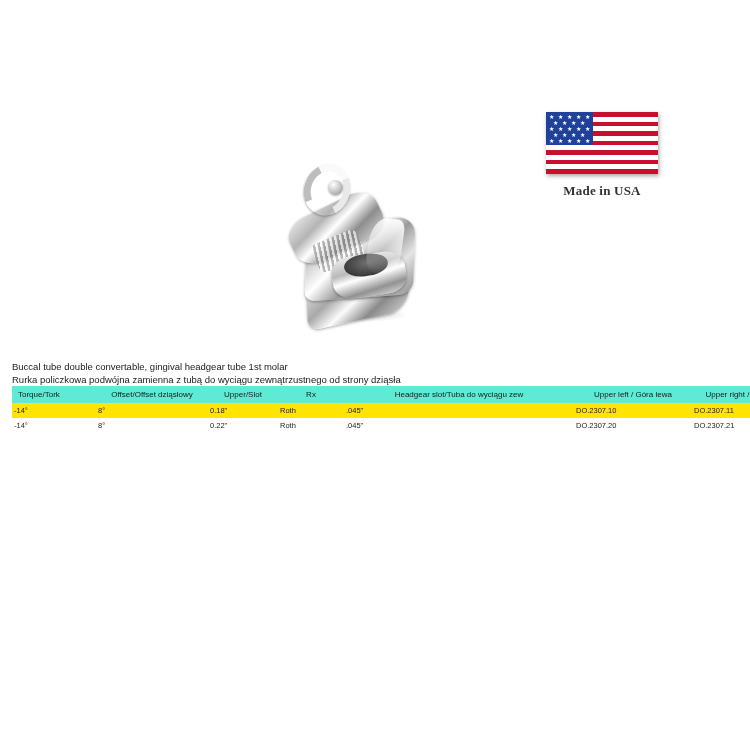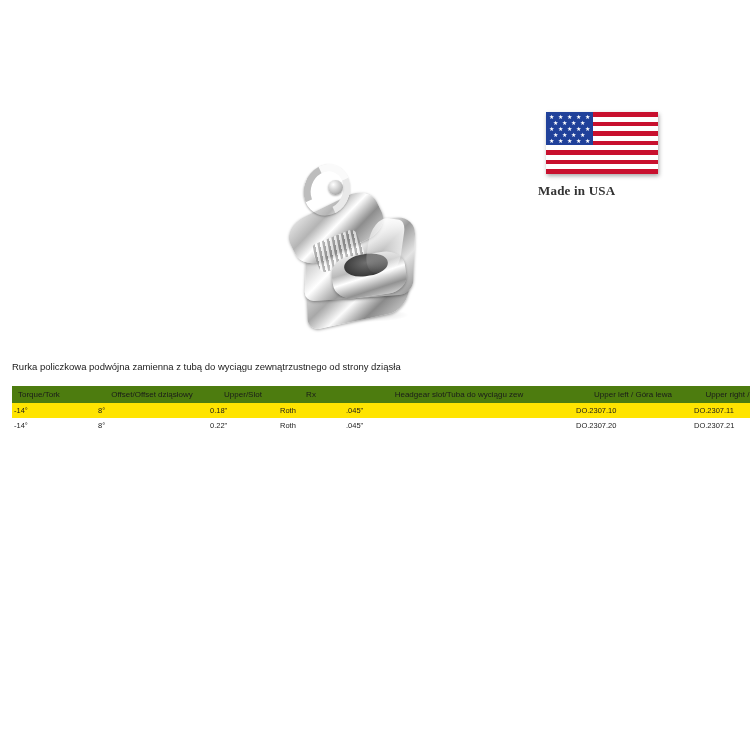--- a/index.html
+++ b/index.html
@@ -15,21 +15,21 @@
     color: #000000;
     overflow: hidden;
   }
 
   
   #usa-badge {
     position: absolute;
     top: 112px;
     left: 538px;
     width: 128px;
-    text-align: left;
+    text-align: center;
   }
   #flag {
     position: relative;
     width: 112px;
     height: 62px;
     margin: 0 auto;
     background: #ffffff;
     overflow: hidden;
     filter: drop-shadow(1px 2px 2px rgba(0,0,0,0.35));
   }
@@ -202,21 +202,21 @@
     color: #000;
     padding-right: 84px;
     margin-bottom: 2px;
   }
   table {
     border-collapse: collapse;
     width: 727px;
     table-layout: fixed;
   }
   thead th {
-    background: #4d7c0f;
+    background: #5eead4;
     color: #1a1a1a;
     font-size: 8px;
     font-weight: normal;
     text-align: center;
     padding: 4px 2px;
     border: none;
   }
   thead th.left-al { text-align: left; padding-left: 6px; }
   tbody td {
     font-size: 7.5px;
@@ -276,20 +276,21 @@
   <div id="tube-upper" class="metal"></div>
   <div id="wing-ridges"></div>
   <div id="tube-lower" class="metal"></div>
   <div id="slot-dark"></div>
   <div id="highlight-1"></div>
   <div id="hook"></div>
   <div id="hook-ball"></div>
 </div>
 
 <div id="description">
+  <div id="desc-en">Buccal tube double convertable, gingival headgear tube 1st molar</div>
   <div id="desc-pl">Rurka policzkowa podwójna zamienna z tubą do wyciągu zewnątrzustnego od strony dziąsła</div>
 </div>
 
 <div id="table-wrap">
   <table>
     <colgroup>
       <col style="width:84px">
       <col style="width:112px">
       <col style="width:70px">
       <col style="width:66px">

